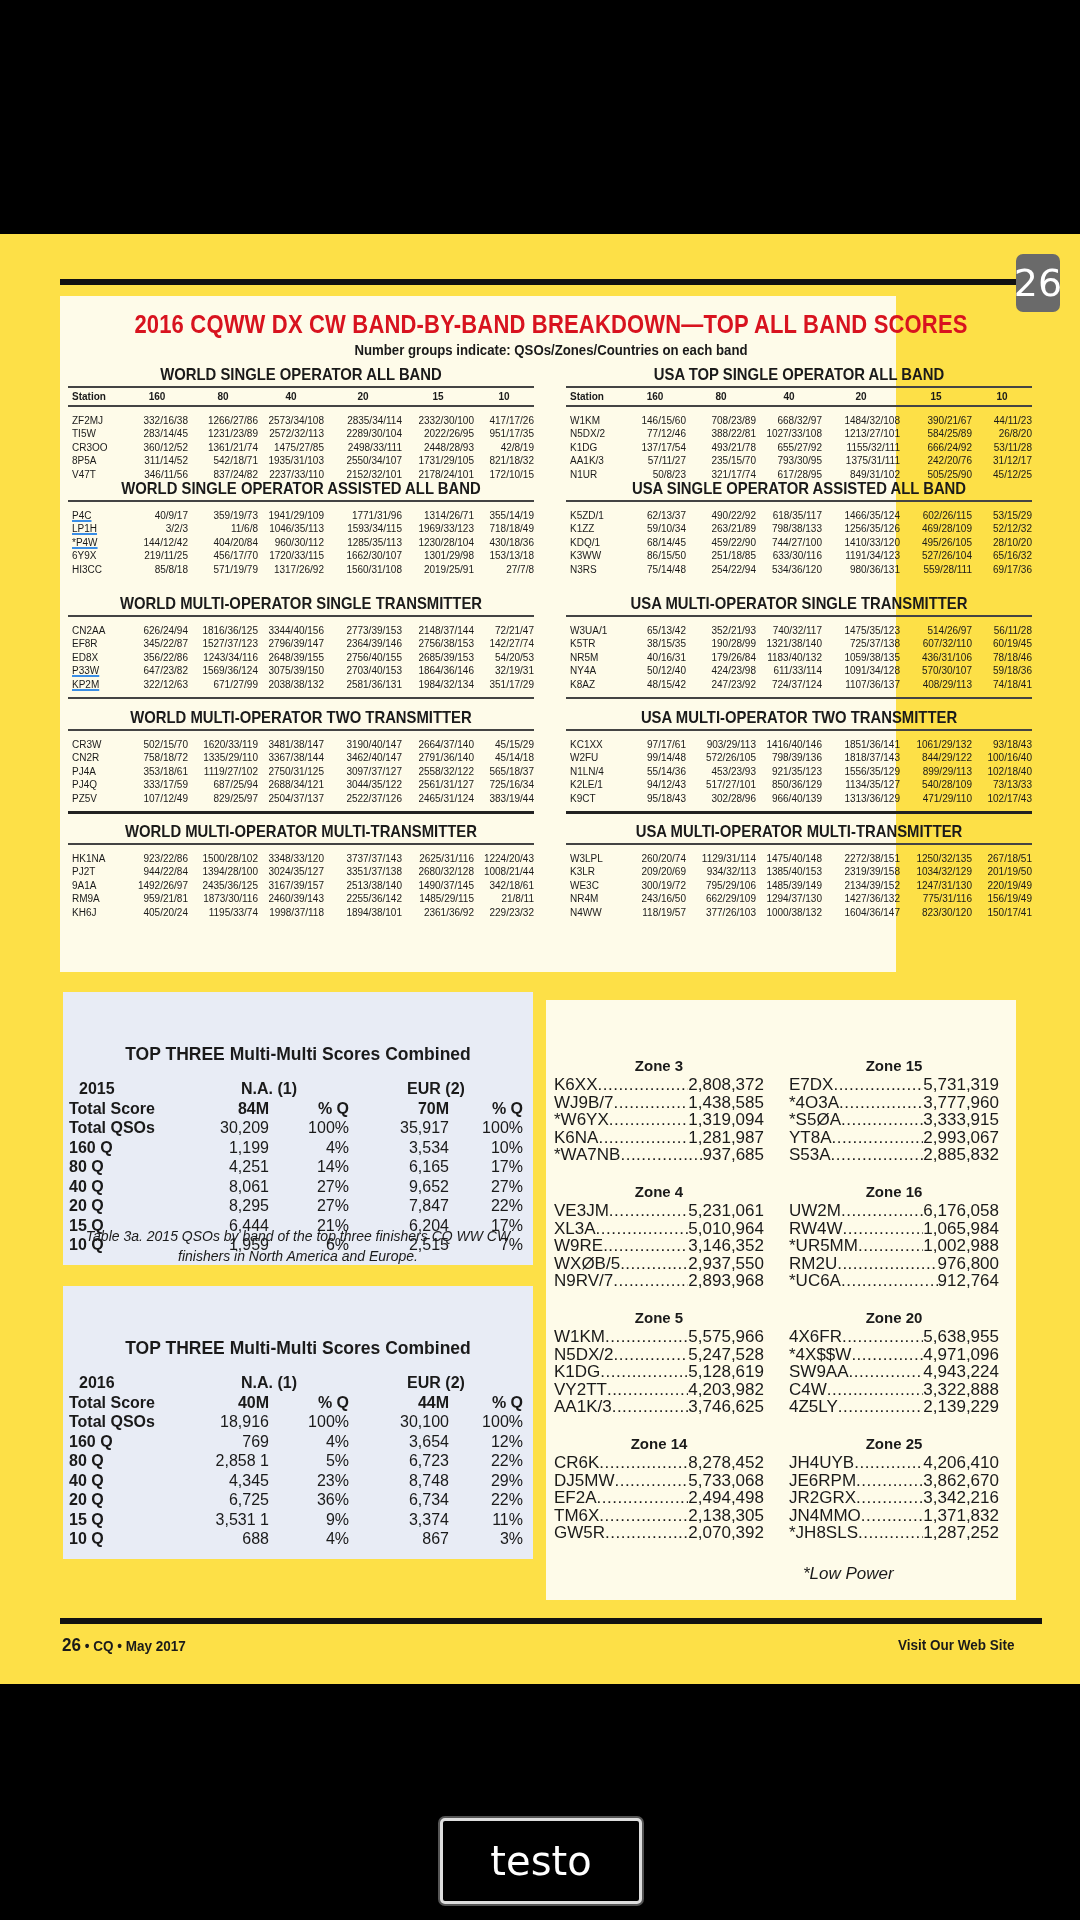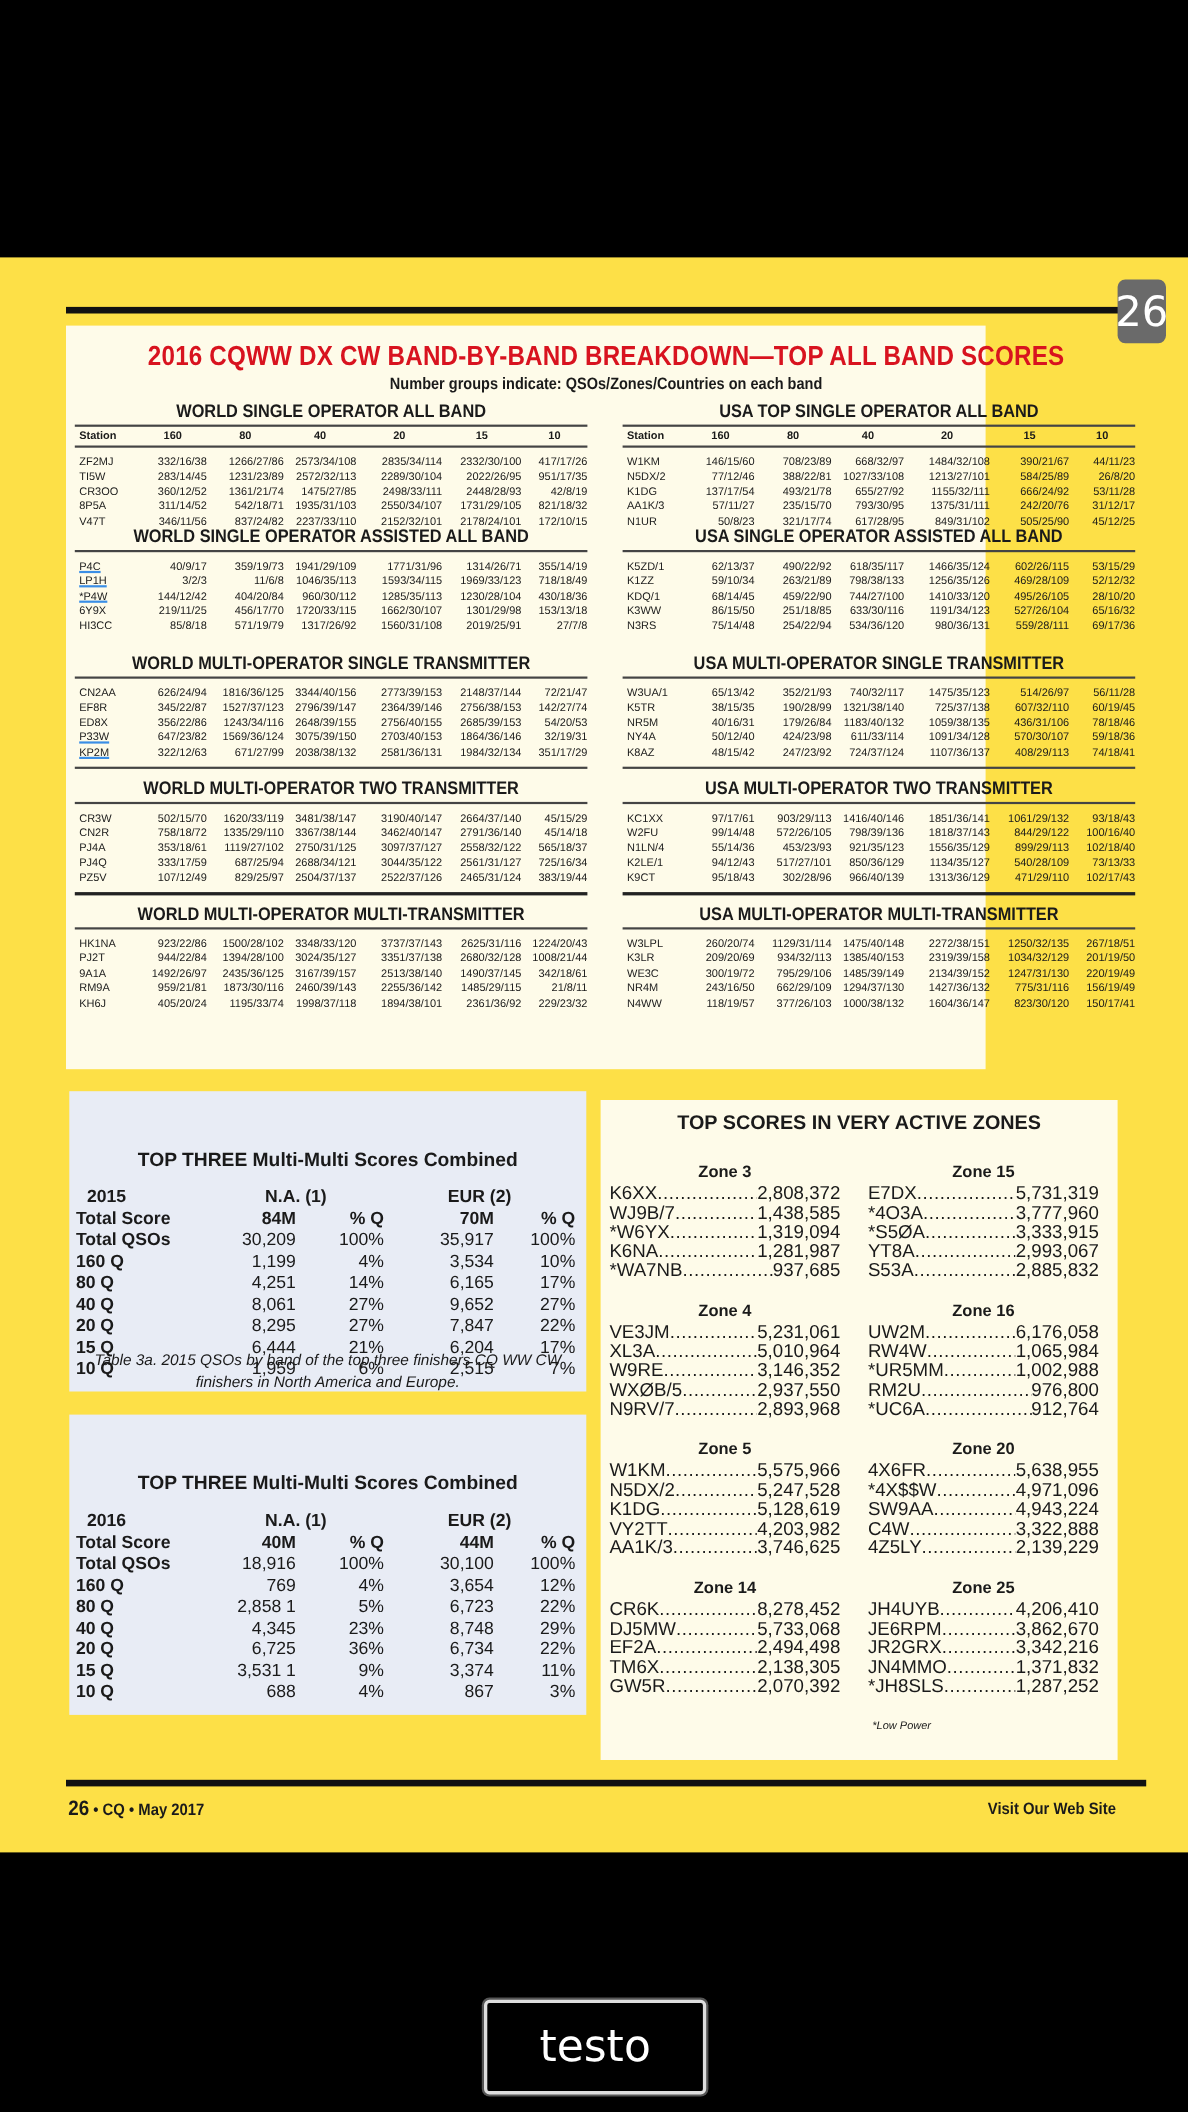--- a/index.html
+++ b/index.html
@@ -48,21 +48,21 @@
 
   .zones { position: absolute; left: 546px; top: 1000px; width: 470px; height: 600px; background: #fefbe9; }
   .zones-title { position: absolute; left: 0; top: 10px; width: 470px; text-align: center; font-weight: bold; font-size: 18px; }
   .zone { position: absolute; width: 210px; }
   .zone-title { text-align: center; font-weight: bold; font-size: 15px; height: 20px; line-height: 20px; }
   .zrow { display: flex; font-size: 17px; height: 17.5px; line-height: 17.5px; }
   .zrow .call { white-space: nowrap; }
   .zrow .dots { flex: 1; overflow: hidden; white-space: nowrap; }
   .zrow .dots::after { content: "........................................................................"; letter-spacing: 0.5px; }
   .zrow .score { white-space: nowrap; }
-  .low-power { position: absolute; left: 247px; top: 564px; font-style: italic; font-size: 10px; }
+  .low-power { position: absolute; left: 257px; top: 564px; font-style: italic; font-size: 17px; }
 
   .bottom-rule { position: absolute; left: 60px; top: 1384px; width: 982px; height: 6px; background: #111; }
   .footer-left { position: absolute; left: 62px; top: 1400px; font-weight: bold; font-size: 15px; transform: scaleX(0.9); transform-origin: left; }
   .footer-left .pg { font-size: 19px; }
   .footer-right { position: absolute; right: 66px; top: 1402px; font-weight: bold; font-size: 15px; transform: scaleX(0.9); transform-origin: right; }
 
   .testo-btn { position: absolute; left: 440px; top: 1818px; width: 202px; height: 86px; border: 3px solid #ddd; border-radius: 5px;
     background: #000; color: #fff; font-size: 40px; font-family: "DejaVu Sans", sans-serif; display: flex; align-items: center; justify-content: center;
     box-shadow: 0 0 0 2px #555; }
 </style>
@@ -752,21 +752,20 @@
     <span class="pg">26</span>
     <span> • </span>
     <span>CQ</span>
     <span> • </span>
     <span>May 2017</span>
   </div>
   <div class="footer-right">Visit Our Web Site</div>
 </div>
 
 <div class="zones" id="zones">
-  <div class="zones-title">TOP SCORES IN VERY ACTIVE ZONES</div>
   <div class="low-power">*Low Power</div>
 <div class="zone" style="left: 8px; top: 56px;">
       <div class="zone-title">Zone 3</div>
       <div class="zrow">
       <span class="call">K6XX</span>
       <span class="dots"></span>
       <span class="score">2,808,372</span>
       </div>
       <div class="zrow">
       <span class="call">WJ9B/7</span>

